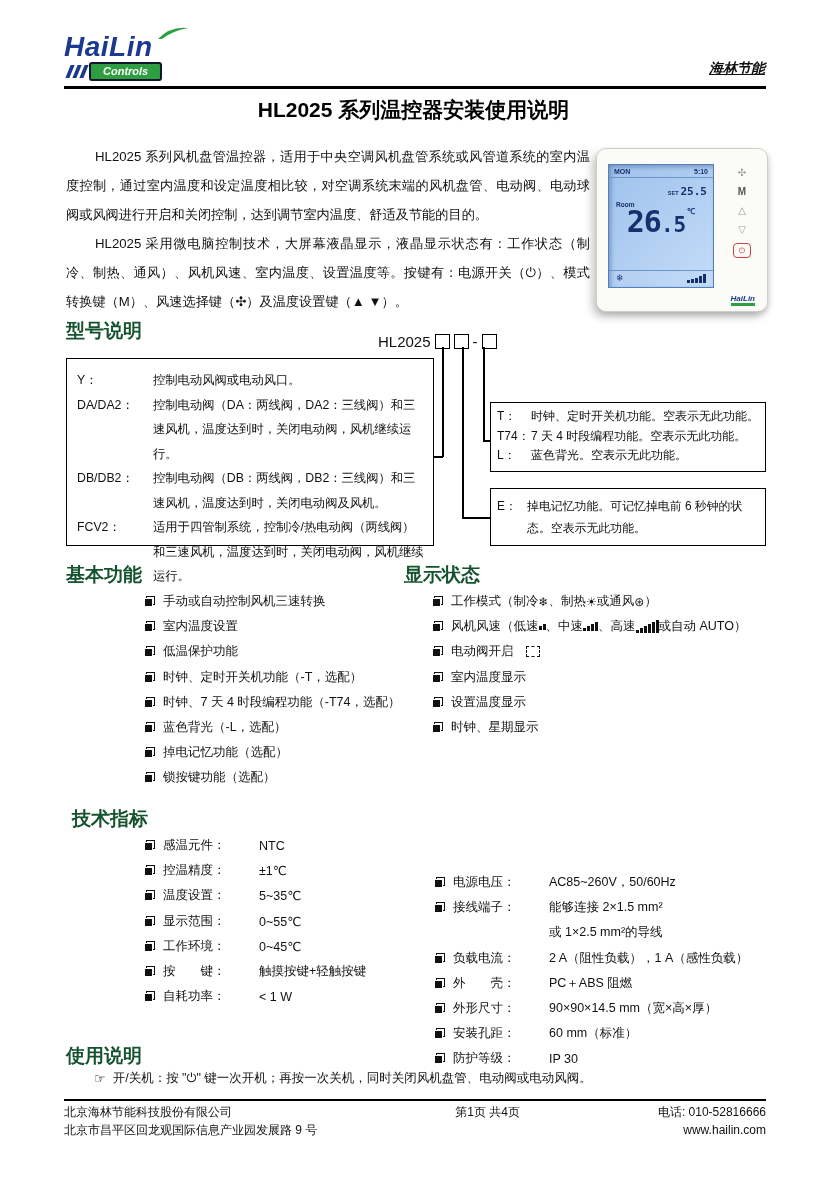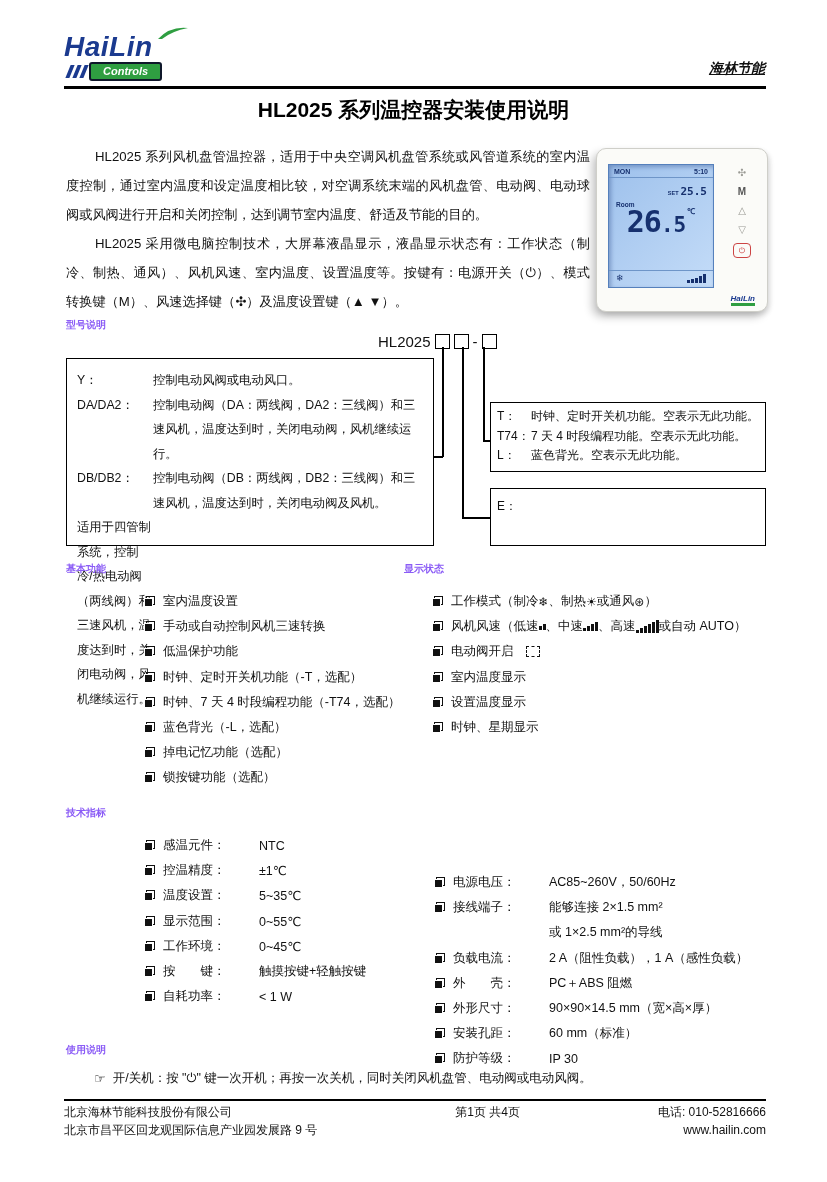--- a/index.html
+++ b/index.html
@@ -45,21 +45,21 @@
   .bars.dark i{background:#111;}
   #btncol{position:absolute;right:7px;top:18px;width:36px;display:flex;flex-direction:column;
           align-items:center;gap:8px;color:#9a9a94;font-size:10px;}
   #btncol .m{color:#555;font-weight:bold;font-size:10px;}
   #btn-power{border:1.5px solid #cc4444;border-radius:4px;color:#cc4444;width:16px;height:13px;
              display:flex;align-items:center;justify-content:center;font-size:8px;}
   #mini-logo{position:absolute;right:12px;bottom:5px;font-style:italic;font-weight:bold;font-size:8px;color:#1b3a8f;line-height:7px;text-align:right;}
   #mini-logo .bar{display:block;height:3px;width:24px;background:#2f9e41;margin:1px 0 0 auto;}
 
   
-  .heading{font-size:10px;font-weight:bold;color:#8b5cf6;}
+  .heading{font-size:19px;font-weight:bold;color:#14532d;}
 
   
   #model-code{display:flex;align-items:center;gap:4px;font-size:15px;}
   .msq{width:13px;height:13px;border:1.5px solid #000;display:inline-block;}
   .ln{position:absolute;background:#000;}
   .mbox{position:absolute;border:1.5px solid #000;box-sizing:border-box;background:#fff;}
   #model-left-box{padding:9px 8px 6px 10px;font-size:12.3px;line-height:24.5px;}
   #model-left-box .mrow{display:grid;grid-template-columns:76px 1fr;}
   .tbox{padding:4px 6px;font-size:12px;line-height:19.5px;}
   .tbox .mrow{display:grid;grid-template-columns:34px 1fr;}
@@ -175,20 +175,21 @@
     </div>
     <div class="mrow">
       <span>DA/DA2：</span>
       <span>控制电动阀（DA：两线阀，DA2：三线阀）和三速风机，温度达到时，关闭电动阀，风机继续运行。</span>
     </div>
     <div class="mrow">
       <span>DB/DB2：</span>
       <span>控制电动阀（DB：两线阀，DB2：三线阀）和三速风机，温度达到时，关闭电动阀及风机。</span>
     </div>
     <div class="mrow">
+      <span>FCV2：</span>
       <span>适用于四管制系统，控制冷/热电动阀（两线阀）和三速风机，温度达到时，关闭电动阀，风机继续运行。</span>
     </div>
   </div>
 
   <div class="mbox tbox" style="left:490px;top:402px;width:276px;height:70px;">
     <div class="mrow">
       <span>T：</span>
       <span>时钟、定时开关机功能。空表示无此功能。</span>
     </div>
     <div class="mrow">
@@ -197,32 +198,33 @@
     </div>
     <div class="mrow">
       <span>L：</span>
       <span>蓝色背光。空表示无此功能。</span>
     </div>
   </div>
 
   <div class="mbox" id="model-box-e" style="left:490px;top:488px;width:276px;height:58px;">
     <div class="mrow">
       <span>E：</span>
+      <span>掉电记忆功能。可记忆掉电前 6 秒钟的状态。空表示无此功能。</span>
     </div>
   </div>
 
   <div class="abs heading" style="left:66px;top:562px;">基本功能</div>
   <div class="abs" style="left:144px;top:589px;">
     <div class="li">
         <span class="bullet"></span>
+        <span>手动或自动控制风机三速转换</span>
+      </div>
+    <div class="li">
+        <span class="bullet"></span>
         <span>室内温度设置</span>
-      </div>
-    <div class="li">
-        <span class="bullet"></span>
-        <span>手动或自动控制风机三速转换</span>
       </div>
     <div class="li">
         <span class="bullet"></span>
         <span>低温保护功能</span>
       </div>
     <div class="li">
         <span class="bullet"></span>
         <span>时钟、定时开关机功能（-T，选配）</span>
       </div>
     <div class="li">
@@ -296,21 +298,21 @@
     <div class="li">
         <span class="bullet"></span>
         <span>设置温度显示</span>
       </div>
     <div class="li">
         <span class="bullet"></span>
         <span>时钟、星期显示</span>
       </div>
   </div>
 
-  <div class="abs heading" style="left:66px;top:806px;text-align:center;">技术指标</div>
+  <div class="abs heading" style="left:72px;top:806px;text-align:center;">技术指标</div>
   <div class="abs" style="left:144px;top:833px;">
     <div class="li">
         <span class="bullet"></span>
         <span class="spec-label">感温元件：</span>
         <span>NTC</span>
       </div>
     <div class="li">
         <span class="bullet"></span>
         <span class="spec-label">控温精度：</span>
         <span>±1℃</span>

